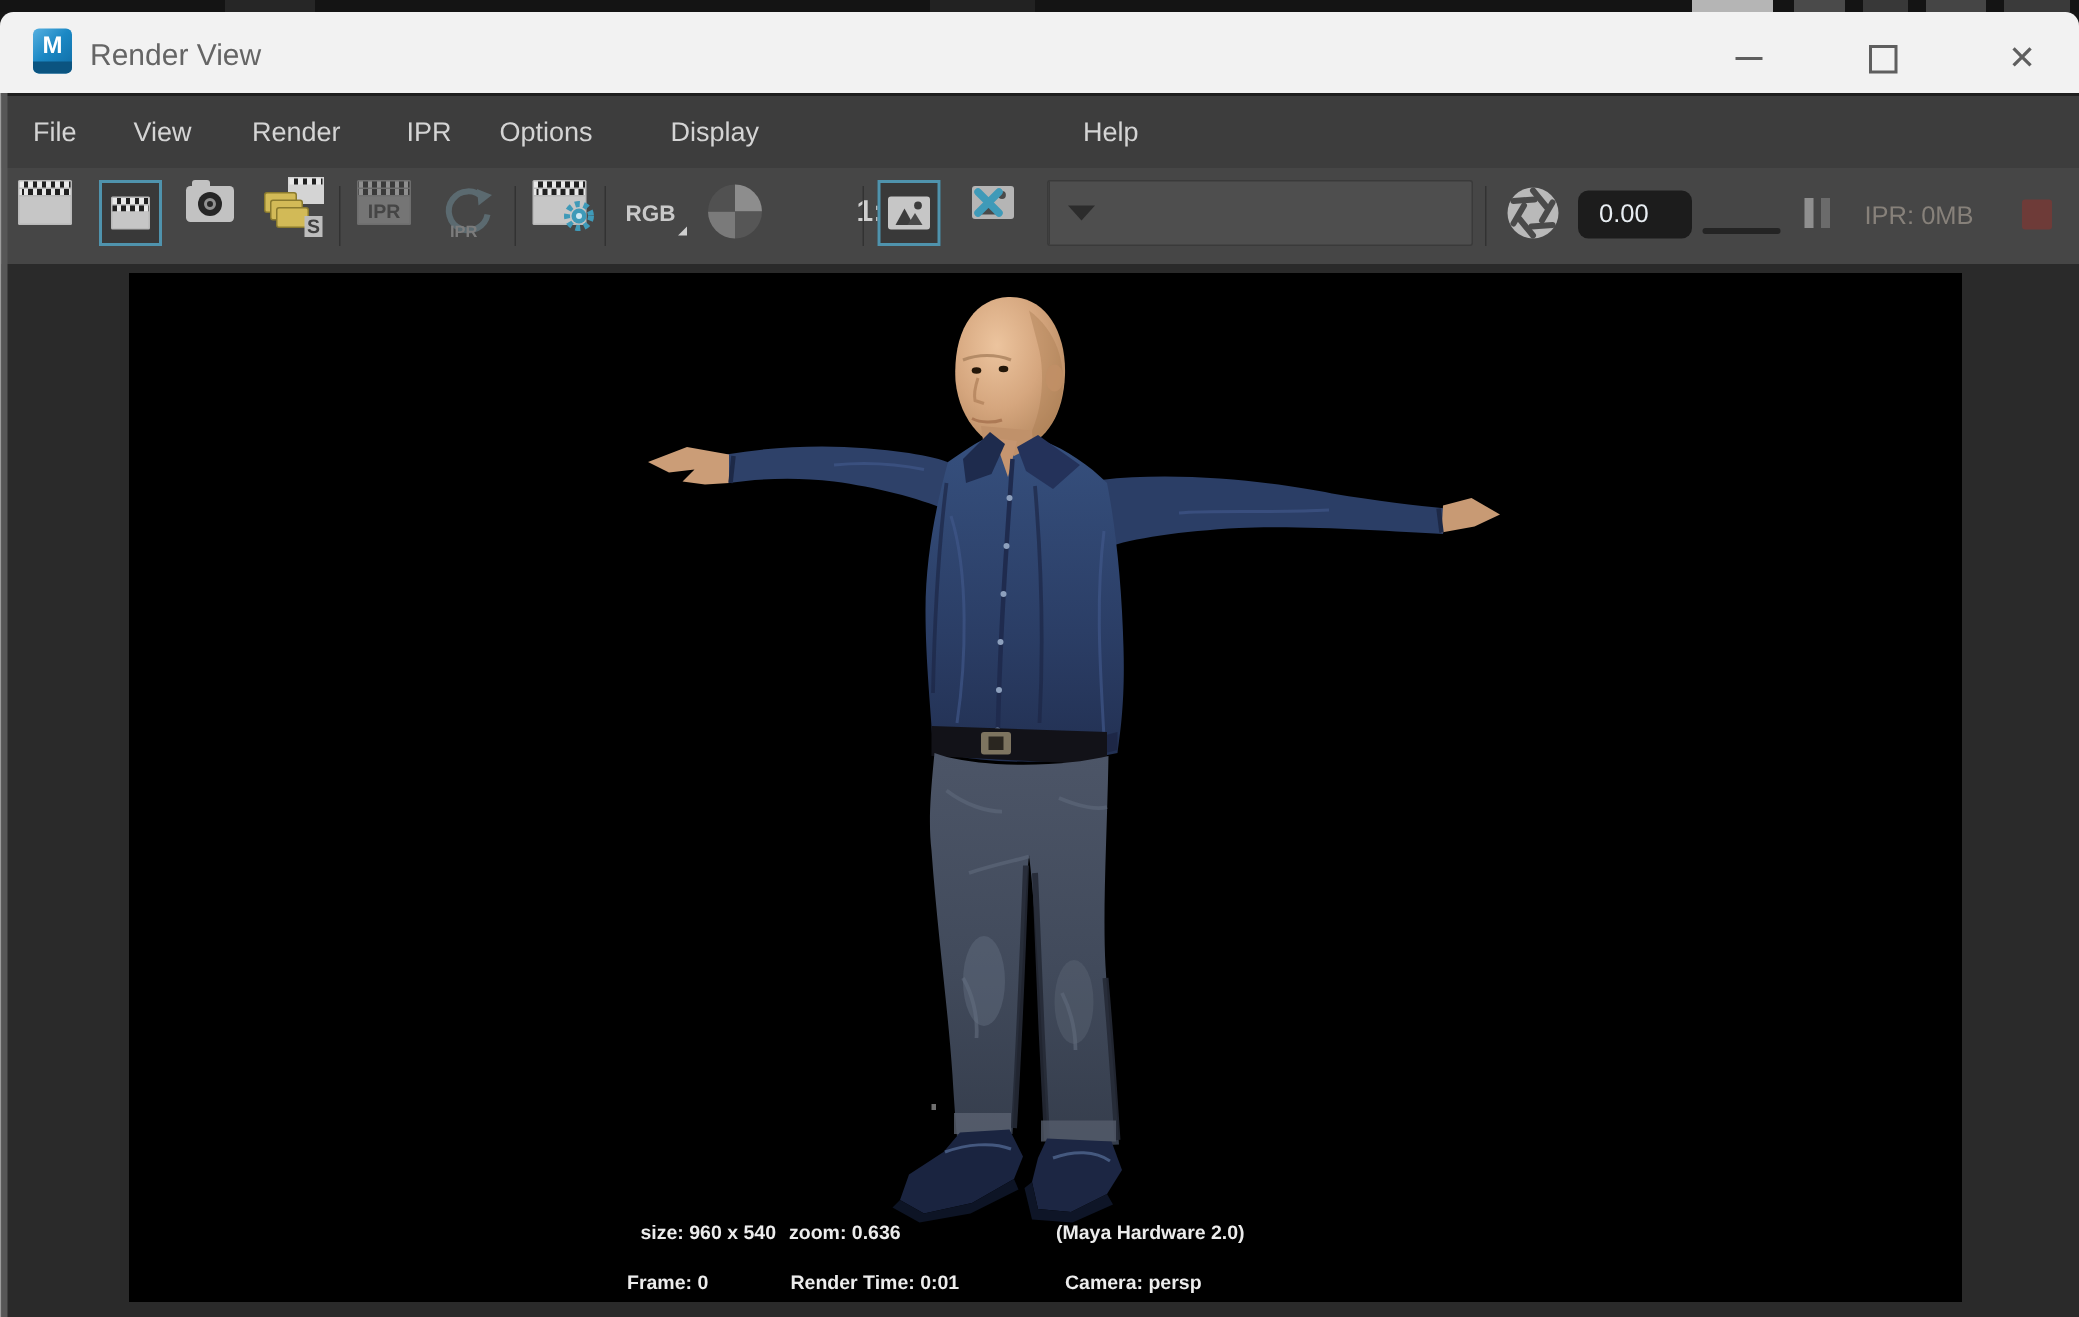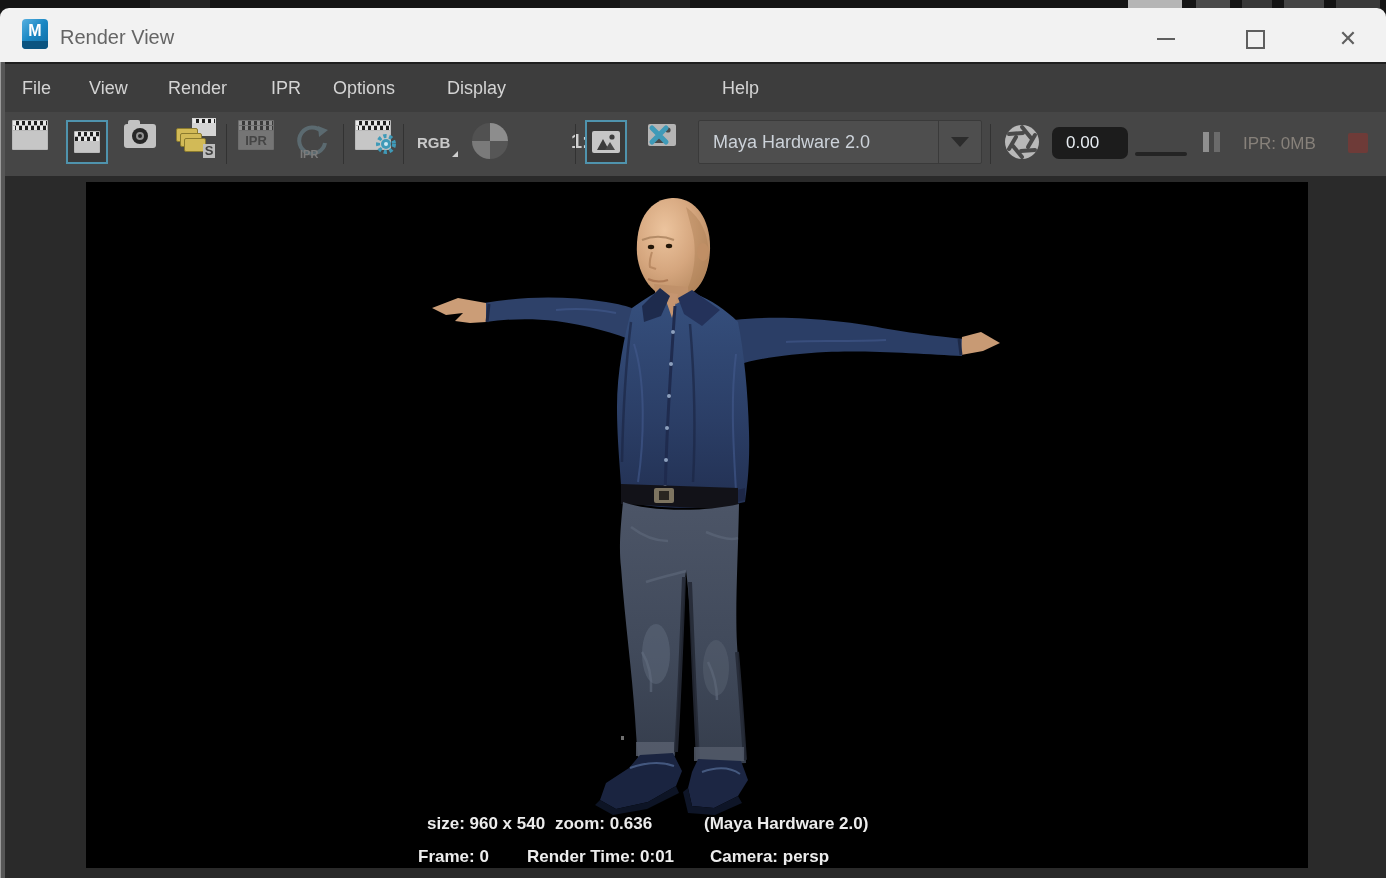--- a/index.html
+++ b/index.html
@@ -92,21 +92,21 @@
          color:#3f3f3f;font-size:13px;font-weight:bold;line-height:14px;text-align:center;
          background:#bdbdbd;}
 
   
   .thumb{position:relative;width:28px;height:22px;background:#c6c6c6;border-radius:2px;}
   .thumb svg{position:absolute;left:0;top:0;}
   .x-mark{position:absolute;}
 
   
   .canvas{left:86px;top:182px;width:1222px;height:686px;background:#000;}
-  .status-line{position:absolute;color:#ececec;font-weight:bold;font-size:17px;white-space:nowrap;}
+  .status-line{position:absolute;color:#ececec;font-weight:bold;font-size:13px;white-space:nowrap;}
 
   .no-select{user-select:none;}
 </style>
 </head>
 <body>
 
 <div id="stage" class="no-select">
 
   <div class="abs top-strip">
     <div class="frag" style="left:150px;width:60px;background:#262626;"></div>
@@ -257,21 +257,20 @@
           <path d="M5 19 L11 8 L17 19 Z" fill="#4a4a4a"></path>
           <circle cx="20" cy="6" r="2.6" fill="#4a4a4a"></circle>
         </svg>
         <svg class="x-mark" width="22" height="22" viewBox="0 0 22 22" style="right:-9px;bottom:-8px;">
           <path d="M4 4 L18 18 M18 4 L4 18" stroke="#3f9ab8" stroke-width="5" stroke-linecap="round"></path>
         </svg>
       </div>
     </div>
 
     <div class="abs dropdown">
-      <div class="value">Maya Hardware 2.0</div>
       <div class="arrow-box">
         <div class="caret"></div>
       </div>
     </div>
 
     <div class="sep" style="left:990px;"></div>
 
     <div class="tbtn" style="left:1002px;top:10px;">
       <svg width="40" height="40" viewBox="0 0 40 40">
         <circle cx="20" cy="20" r="17" fill="#b9b9b9"></circle>

